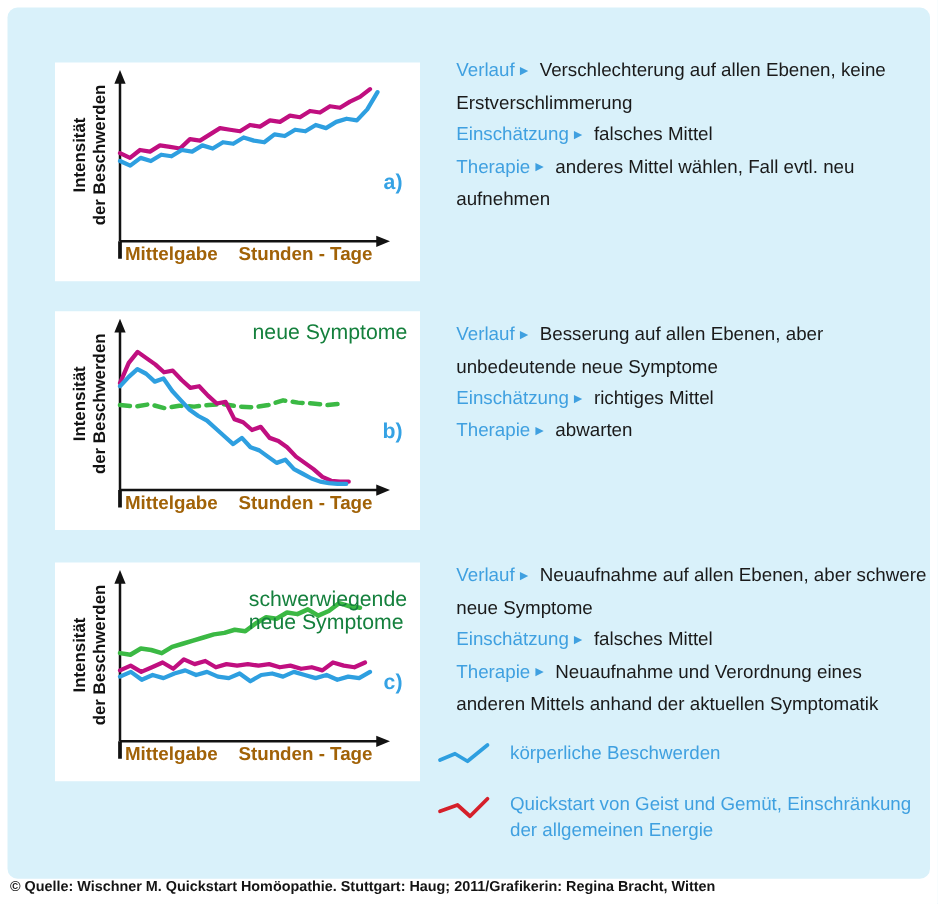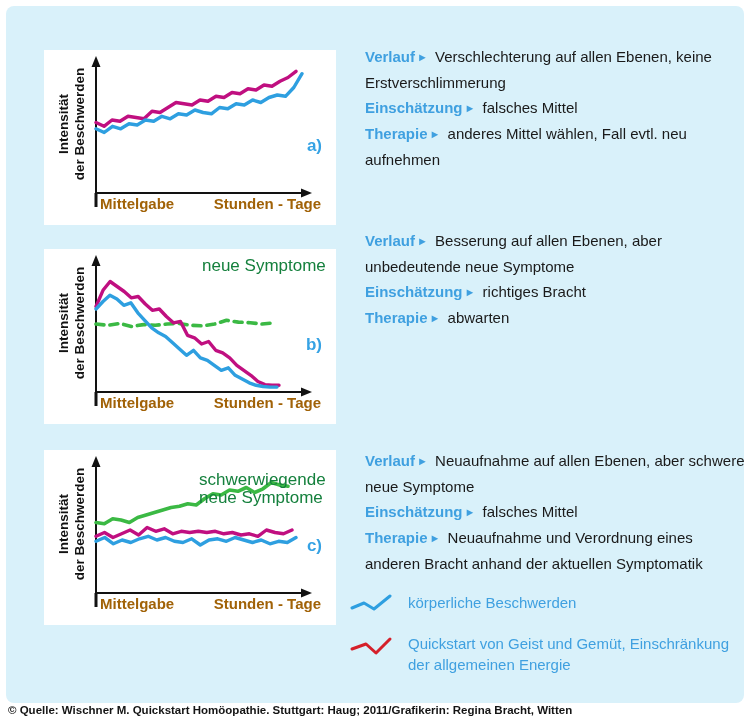--- a/index.html
+++ b/index.html
@@ -9,33 +9,33 @@
 
   .chartbox{position:absolute;left:44px;width:292px;height:175px;background:#ffffff;}
   .chartbox.a{top:50px;} .chartbox.b{top:249px;} .chartbox.c{top:450px;}
   .chartbox svg{position:absolute;left:0;top:0;}
 
   .ylabel{position:absolute;left:-47px;top:58px;width:150px;text-align:center;
           transform:rotate(-90deg);font-size:13.5px;font-weight:bold;color:#121212;line-height:16px;}
   .ylabel span{display:block;}
 
   .xlab{position:absolute;top:145px;font-size:15px;font-weight:bold;color:#a16207;}
-  .xlab.start{left:56px;} .xlab.end{right:15px;}
+  .xlab.start{left:56px;} .xlab.end{right:38px;}
 
   .chart-letter{position:absolute;right:14px;top:86px;font-size:17px;font-weight:bold;color:#35a2e4;}
 
   .green-note{position:absolute;font-size:17px;font-weight:normal;color:#15803d;line-height:18px;}
   .green-note.b{left:158px;top:8px;}
   .green-note.c{left:155px;top:5px;margin-top:16px;}
   .green-note span{display:block;}
 
   .textblock{position:absolute;left:365px;width:382px;font-size:15px;color:#1a1a1a;line-height:25px;}
-  .textblock.a{top:44px;} .textblock.b{top:228px;} .textblock.c{top:448px;}
+  .textblock.a{top:44px;} .textblock.b{top:255px;} .textblock.c{top:448px;}
   .textblock p{margin:0;}
-  .kw{color:#3fa0e0;font-weight:bold;}
+  .kw{color:#3fa0e0;font-weight:normal;}
   .bullet{color:#3fa0e0;font-size:11px;vertical-align:1px;padding:0 3px 0 2px;}
 
   .legend{position:absolute;left:350px;top:592px;width:380px;display:flex;flex-direction:column;gap:15px;}
   .legend-item{display:flex;align-items:flex-start;gap:14px;}
   .legend-swatch{flex:0 0 auto;margin-top:2px;}
   .legend-text{color:#3fa0e0;font-size:15px;line-height:21px;}
 
   .footer{position:absolute;left:8px;top:704px;width:736px;font-size:11.5px;font-weight:bold;color:#141414;}
 </style>
 </head>
@@ -117,28 +117,28 @@
   </div>
 
   <div class="textblock a">
     <p><span class="kw">Verlauf</span><span class="bullet">►</span> <span>Verschlechterung auf allen Ebenen, keine Erstverschlimmerung</span></p>
     <p><span class="kw">Einschätzung</span><span class="bullet">►</span> <span>falsches Mittel</span></p>
     <p><span class="kw">Therapie</span><span class="bullet">►</span> <span>anderes Mittel wählen, Fall evtl. neu aufnehmen</span></p>
   </div>
 
   <div class="textblock b">
     <p><span class="kw">Verlauf</span><span class="bullet">►</span> <span>Besserung auf allen Ebenen, aber unbedeutende neue Symptome</span></p>
-    <p><span class="kw">Einschätzung</span><span class="bullet">►</span> <span>richtiges Bracht</span></p>
+    <p><span class="kw">Einschätzung</span><span class="bullet">►</span> <span>richtiges Mittel</span></p>
     <p><span class="kw">Therapie</span><span class="bullet">►</span> <span>abwarten</span></p>
   </div>
 
   <div class="textblock c">
     <p><span class="kw">Verlauf</span><span class="bullet">►</span> <span>Neuaufnahme auf allen Ebenen, aber schwere neue Symptome</span></p>
     <p><span class="kw">Einschätzung</span><span class="bullet">►</span> <span>falsches Mittel</span></p>
-    <p><span class="kw">Therapie</span><span class="bullet">►</span> <span>Neuaufnahme und Verordnung eines anderen Bracht anhand der aktuellen Symptomatik</span></p>
+    <p><span class="kw">Therapie</span><span class="bullet">►</span> <span>Neuaufnahme und Verordnung eines anderen Mittels anhand der aktuellen Symptomatik</span></p>
   </div>
 
   <div class="legend">
     <div class="legend-item">
       <svg class="legend-swatch" width="44" height="24" viewBox="0 0 44 24">
         <polyline points="2,14 14,9 24,15 40,2" fill="none" stroke-width="3" stroke-linejoin="round" stroke-linecap="round" stroke="#2e9fe0"></polyline>
       </svg>
       <div class="legend-text">körperliche Beschwerden</div>
     </div>
     <div class="legend-item">

